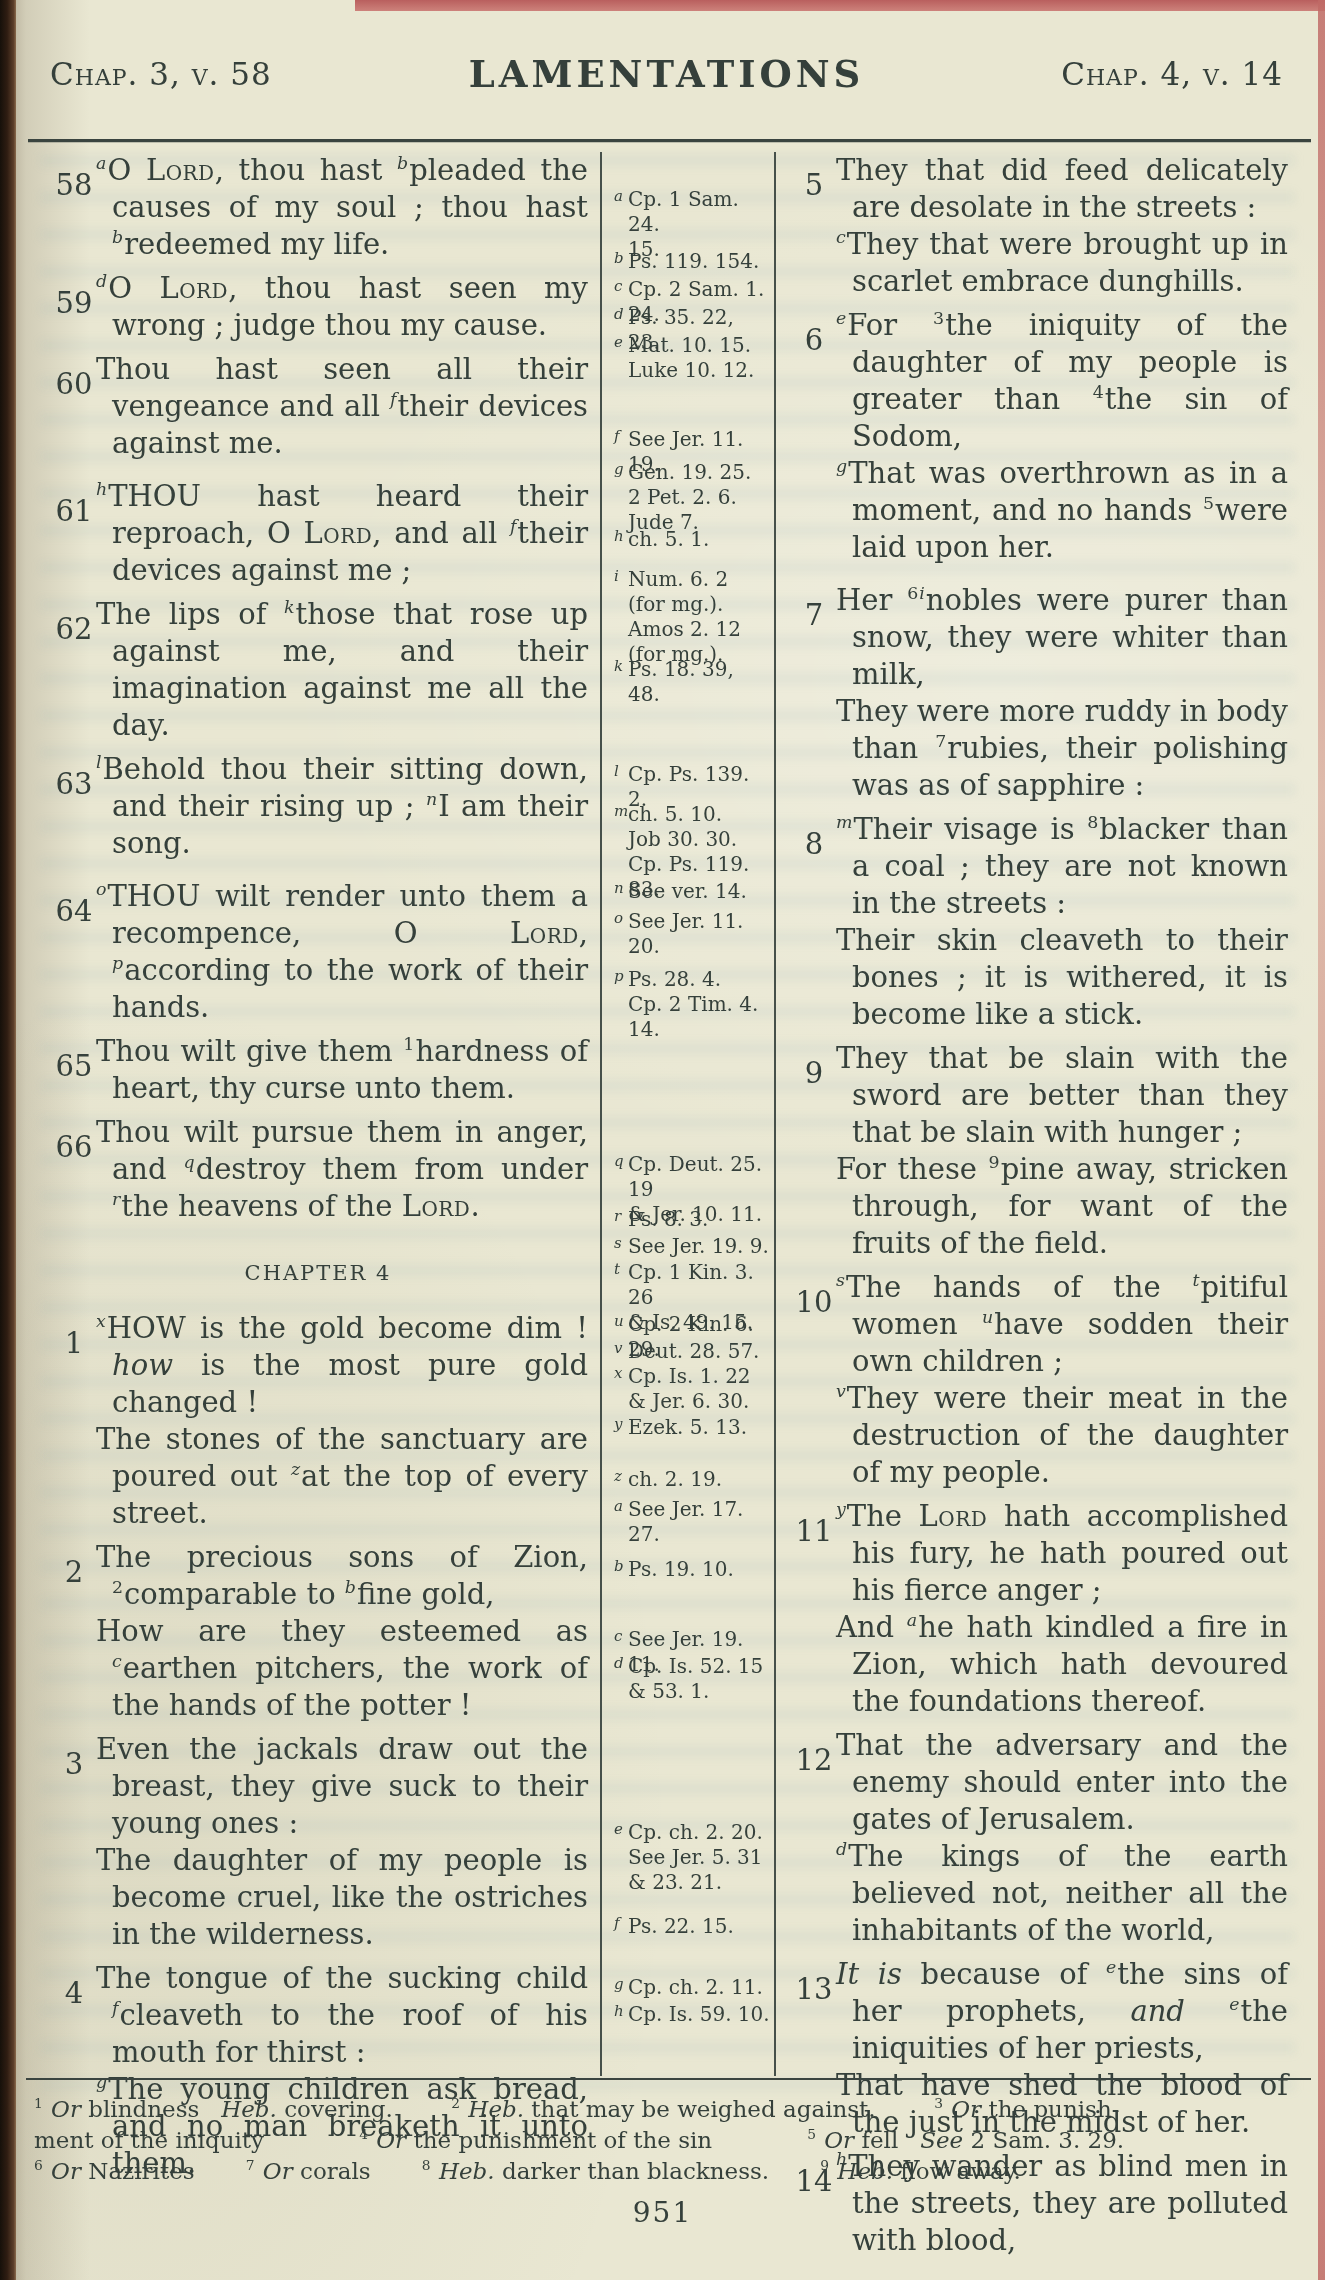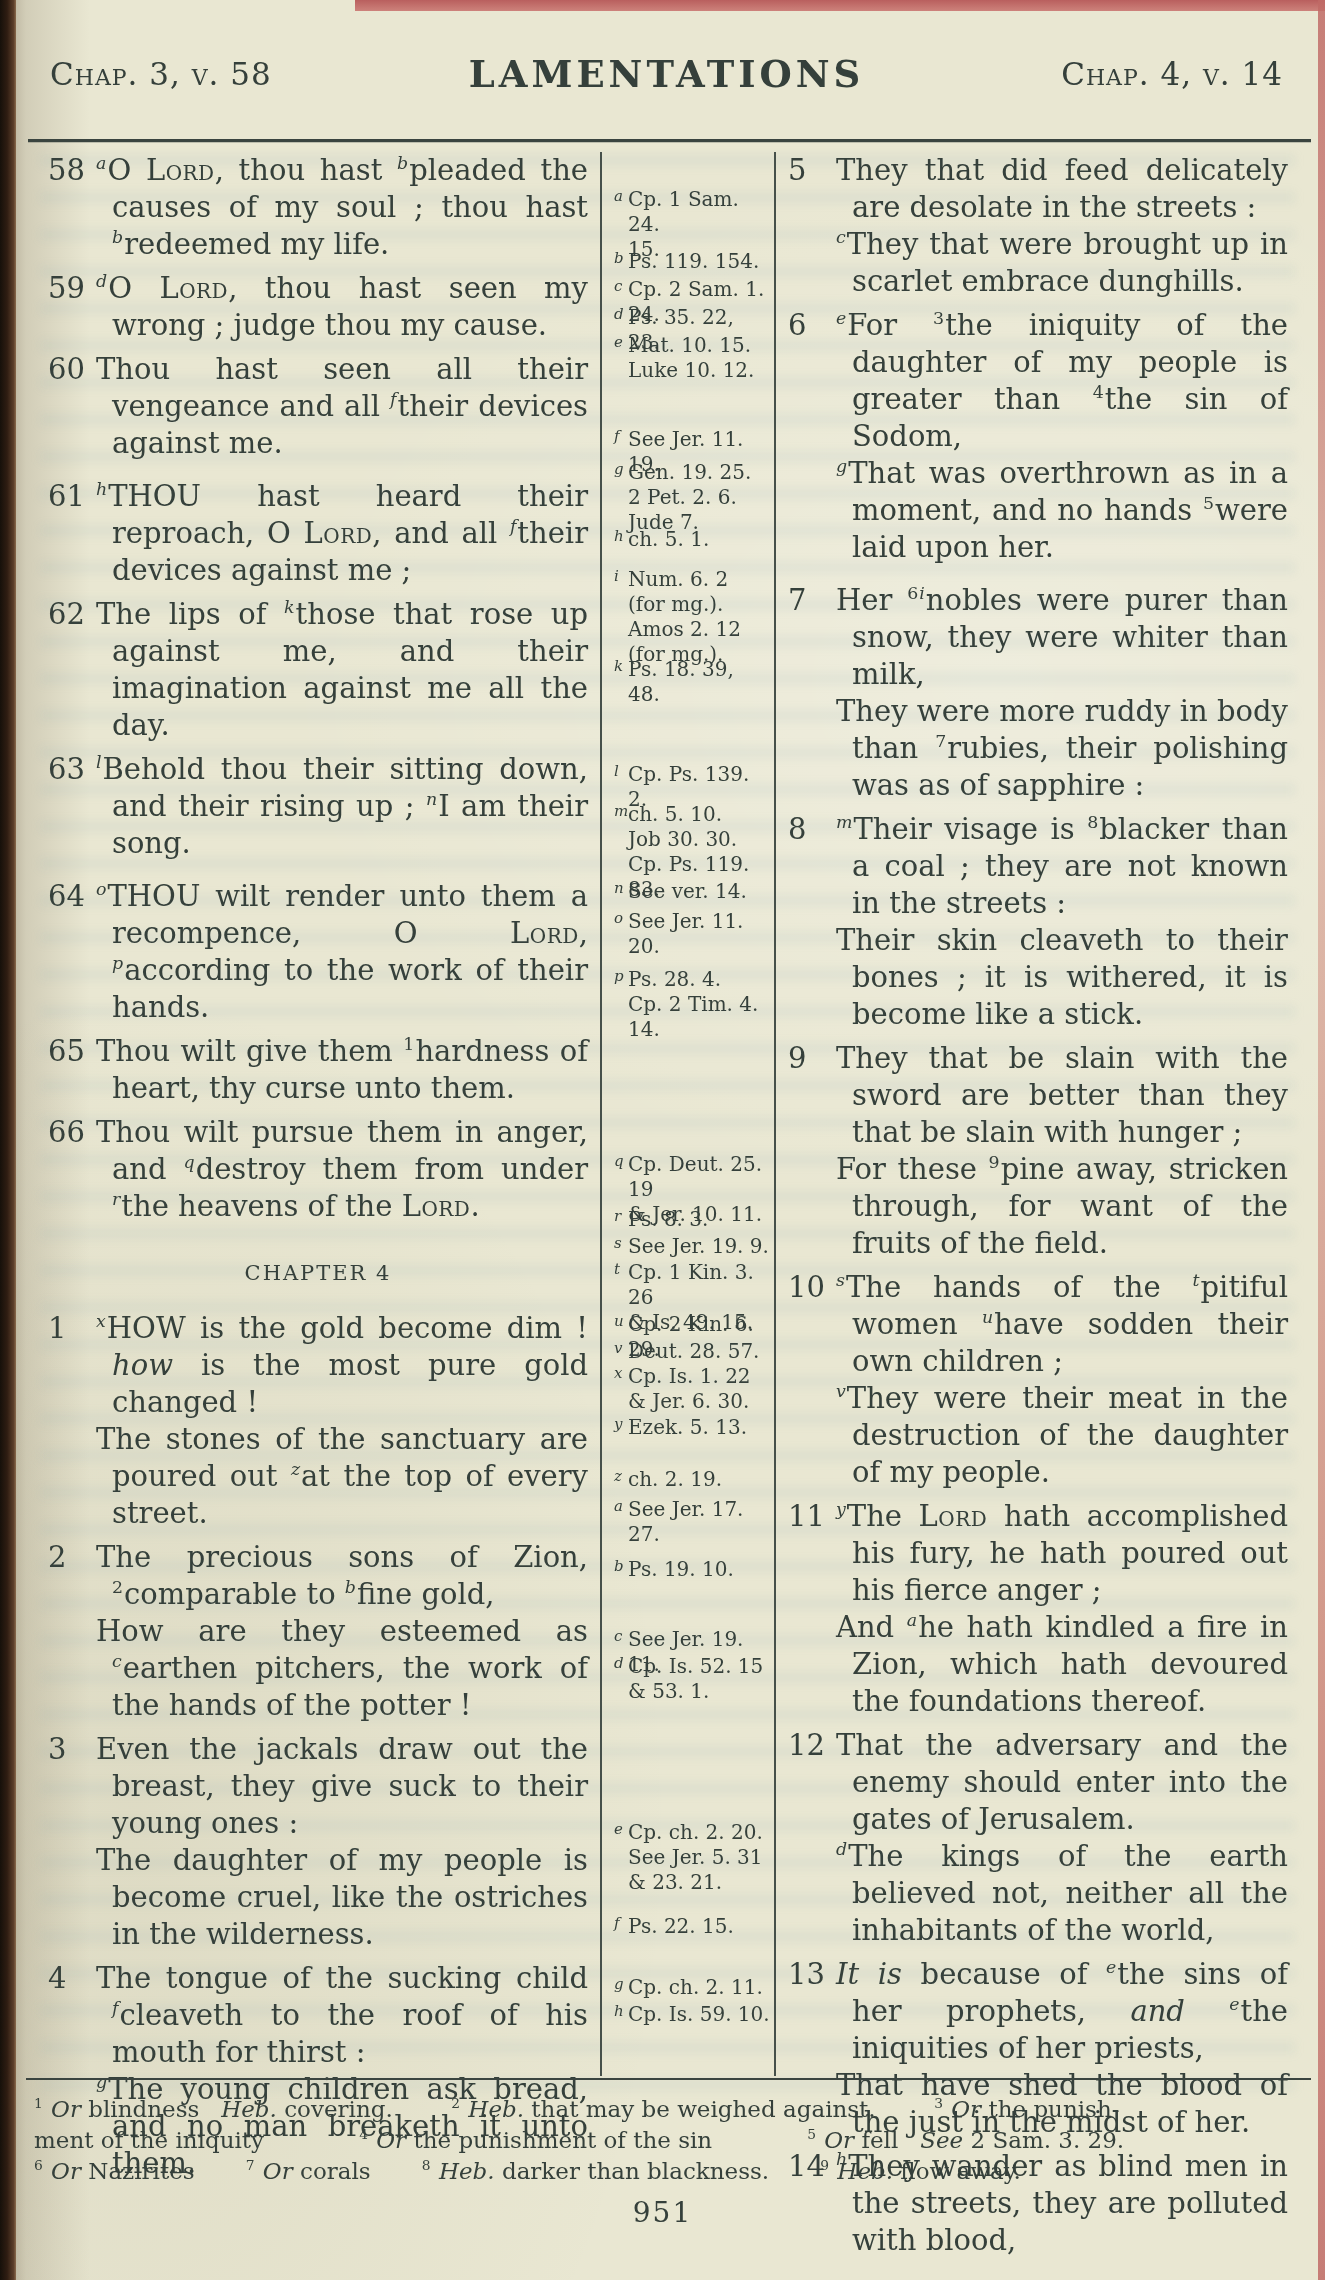--- a/index.html
+++ b/index.html
@@ -38,21 +38,21 @@
   .col-right { left:788px; width:500px; }
 
   .col-refs { position:absolute; left:600px; top:152px; width:172px; height:1924px;
     border-left:2px solid #46504a; border-right:2px solid #46504a;
     font-size:20px; line-height:25px; }
   .refitem { position:absolute; left:10px; right:2px; padding-left:16px; text-align:left; }
   .refitem .rl { position:absolute; left:2px; top:-3px; font-style:italic; font-size:15px; }
 
   .verse { position:relative; padding-left:64px; margin:0 0 7px 0; }
   .verse.gap { margin-top:16px; }
-  .vnum { position:absolute; left:0; top:0; width:52px; text-align:left; }
+  .vnum { position:absolute; left:0; top:15px; width:52px; text-align:center; }
   .stanza { margin:0; text-indent:-16px; }
 
   sup.ref { font-style:italic; font-size:60%; line-height:0; vertical-align:super; margin-right:1px; }
   sup.fn  { font-size:60%; line-height:0; vertical-align:super; margin-right:1px; }
   .sc { font-variant:small-caps; letter-spacing:.5px; }
 
   .chapter-heading { text-align:center; font-size:21px; letter-spacing:2px;
     margin:30px 0 18px 0; font-weight:normal; }
 
   .foot-rule { position:absolute; top:2078px; left:26px; right:14px; height:2px; background:#3a443f; }

